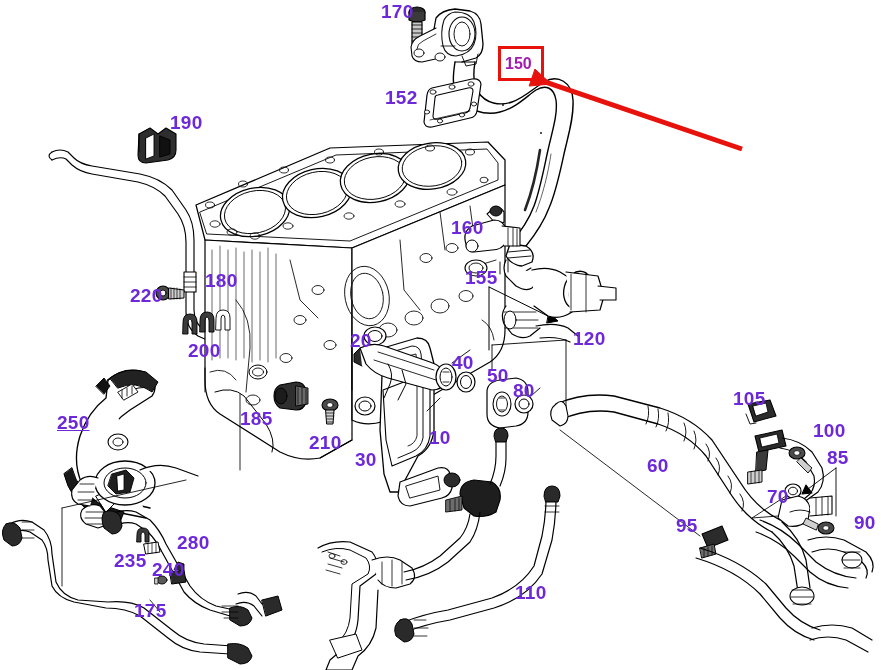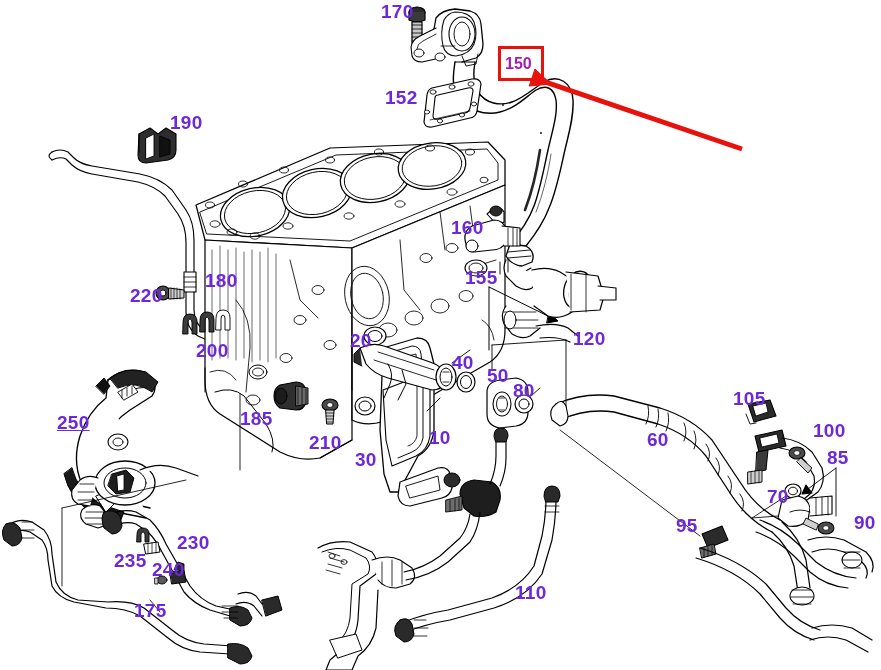--- a/index.html
+++ b/index.html
@@ -522,37 +522,37 @@
 
   <div id="callouts">
       <div class="lbl" style="left: 381px; top: 2px;">170</div>
       <div class="lbl" style="left: 385px; top: 88px;">152</div>
       <div class="lbl" style="left: 150px; top: 113px; margin-left: 20px;">190</div>
       <div class="lbl" style="left: 451px; top: 198px; margin-top: 20px;">160</div>
       <div class="lbl" style="left: 205px; top: 271px;">180</div>
       <div class="lbl" style="left: 465px; top: 268px;">155</div>
       <div class="lbl" style="left: 573px; top: 329px;">120</div>
       <div class="lbl" style="left: 130px; top: 286px;">220</div>
-      <div class="lbl" style="left: 196px; top: 341px; text-align: center;">200</div>
+      <div class="lbl" style="left: 188px; top: 341px; text-align: center;">200</div>
       <div class="lbl" style="left: 350px; top: 331px;">20</div>
       <div class="lbl" style="left: 452px; top: 353px;">40</div>
       <div class="lbl" style="left: 487px; top: 366px;">50</div>
       <div class="lbl" style="left: 513px; top: 381px;">80</div>
       <div class="lbl" style="left: 240px; top: 384px; margin-top: 25px;">185</div>
       <div class="lbl" style="left: 733px; top: 389px;">105</div>
       <div class="lbl" style="left: 309px; top: 433px;">210</div>
       <div class="lbl" style="left: 355px; top: 450px;">30</div>
       <div class="lbl" style="left: 429px; top: 416px; margin-top: 12px;">10</div>
       <div class="lbl" style="left: 777px; top: 421px; margin-left: 36px;">100</div>
       <div class="lbl" style="left: 57px; top: 413px; text-decoration: underline;">250</div>
-      <div class="lbl" style="left: 647px; top: 430px; text-align: right;">60</div>
+      <div class="lbl" style="left: 647px; top: 456px; text-align: right;">60</div>
       <div class="lbl" style="left: 827px; top: 448px;">85</div>
       <div class="lbl" style="left: 767px; top: 487px;">70</div>
       <div class="lbl" style="left: 854px; top: 513px;">90</div>
       <div class="lbl" style="left: 676px; top: 516px;">95</div>
-      <div class="lbl" style="left: 177px; top: 533px;">230</div>
+      <div class="lbl" style="left: 177px; top: 533px;">280</div>
       <div class="lbl" style="left: 114px; top: 551px; text-align: right;">235</div>
       <div class="lbl" style="left: 152px; top: 560px;">240</div>
       <div class="lbl" style="left: 515px; top: 583px;">110</div>
       <div class="lbl" style="left: 134px; top: 601px;">175</div>
     </div>
 
 </div>
 
 </body></html>

